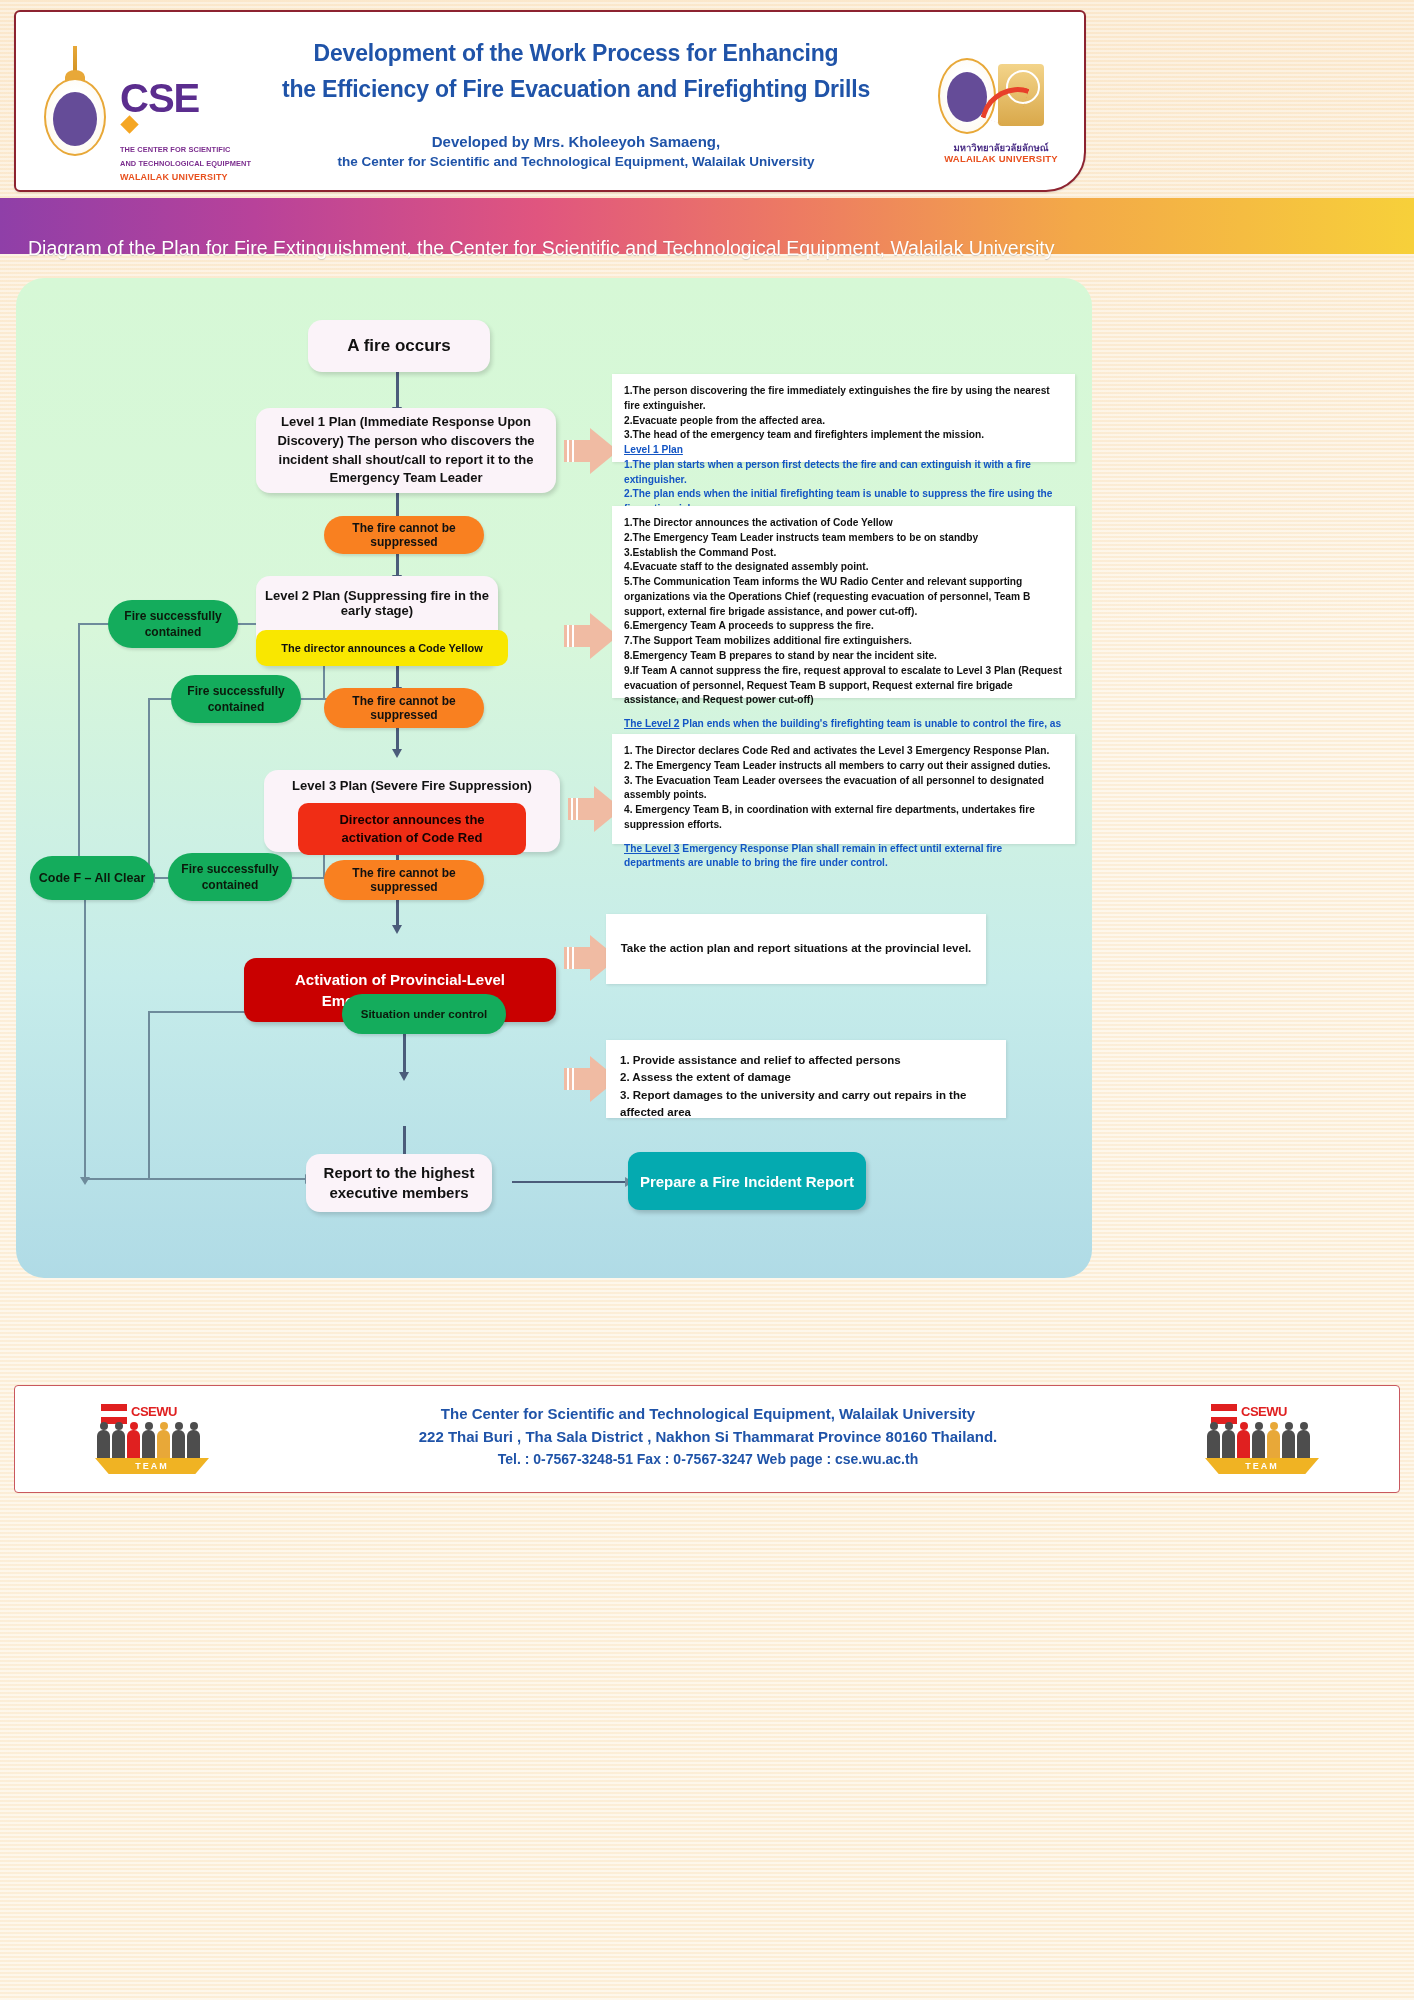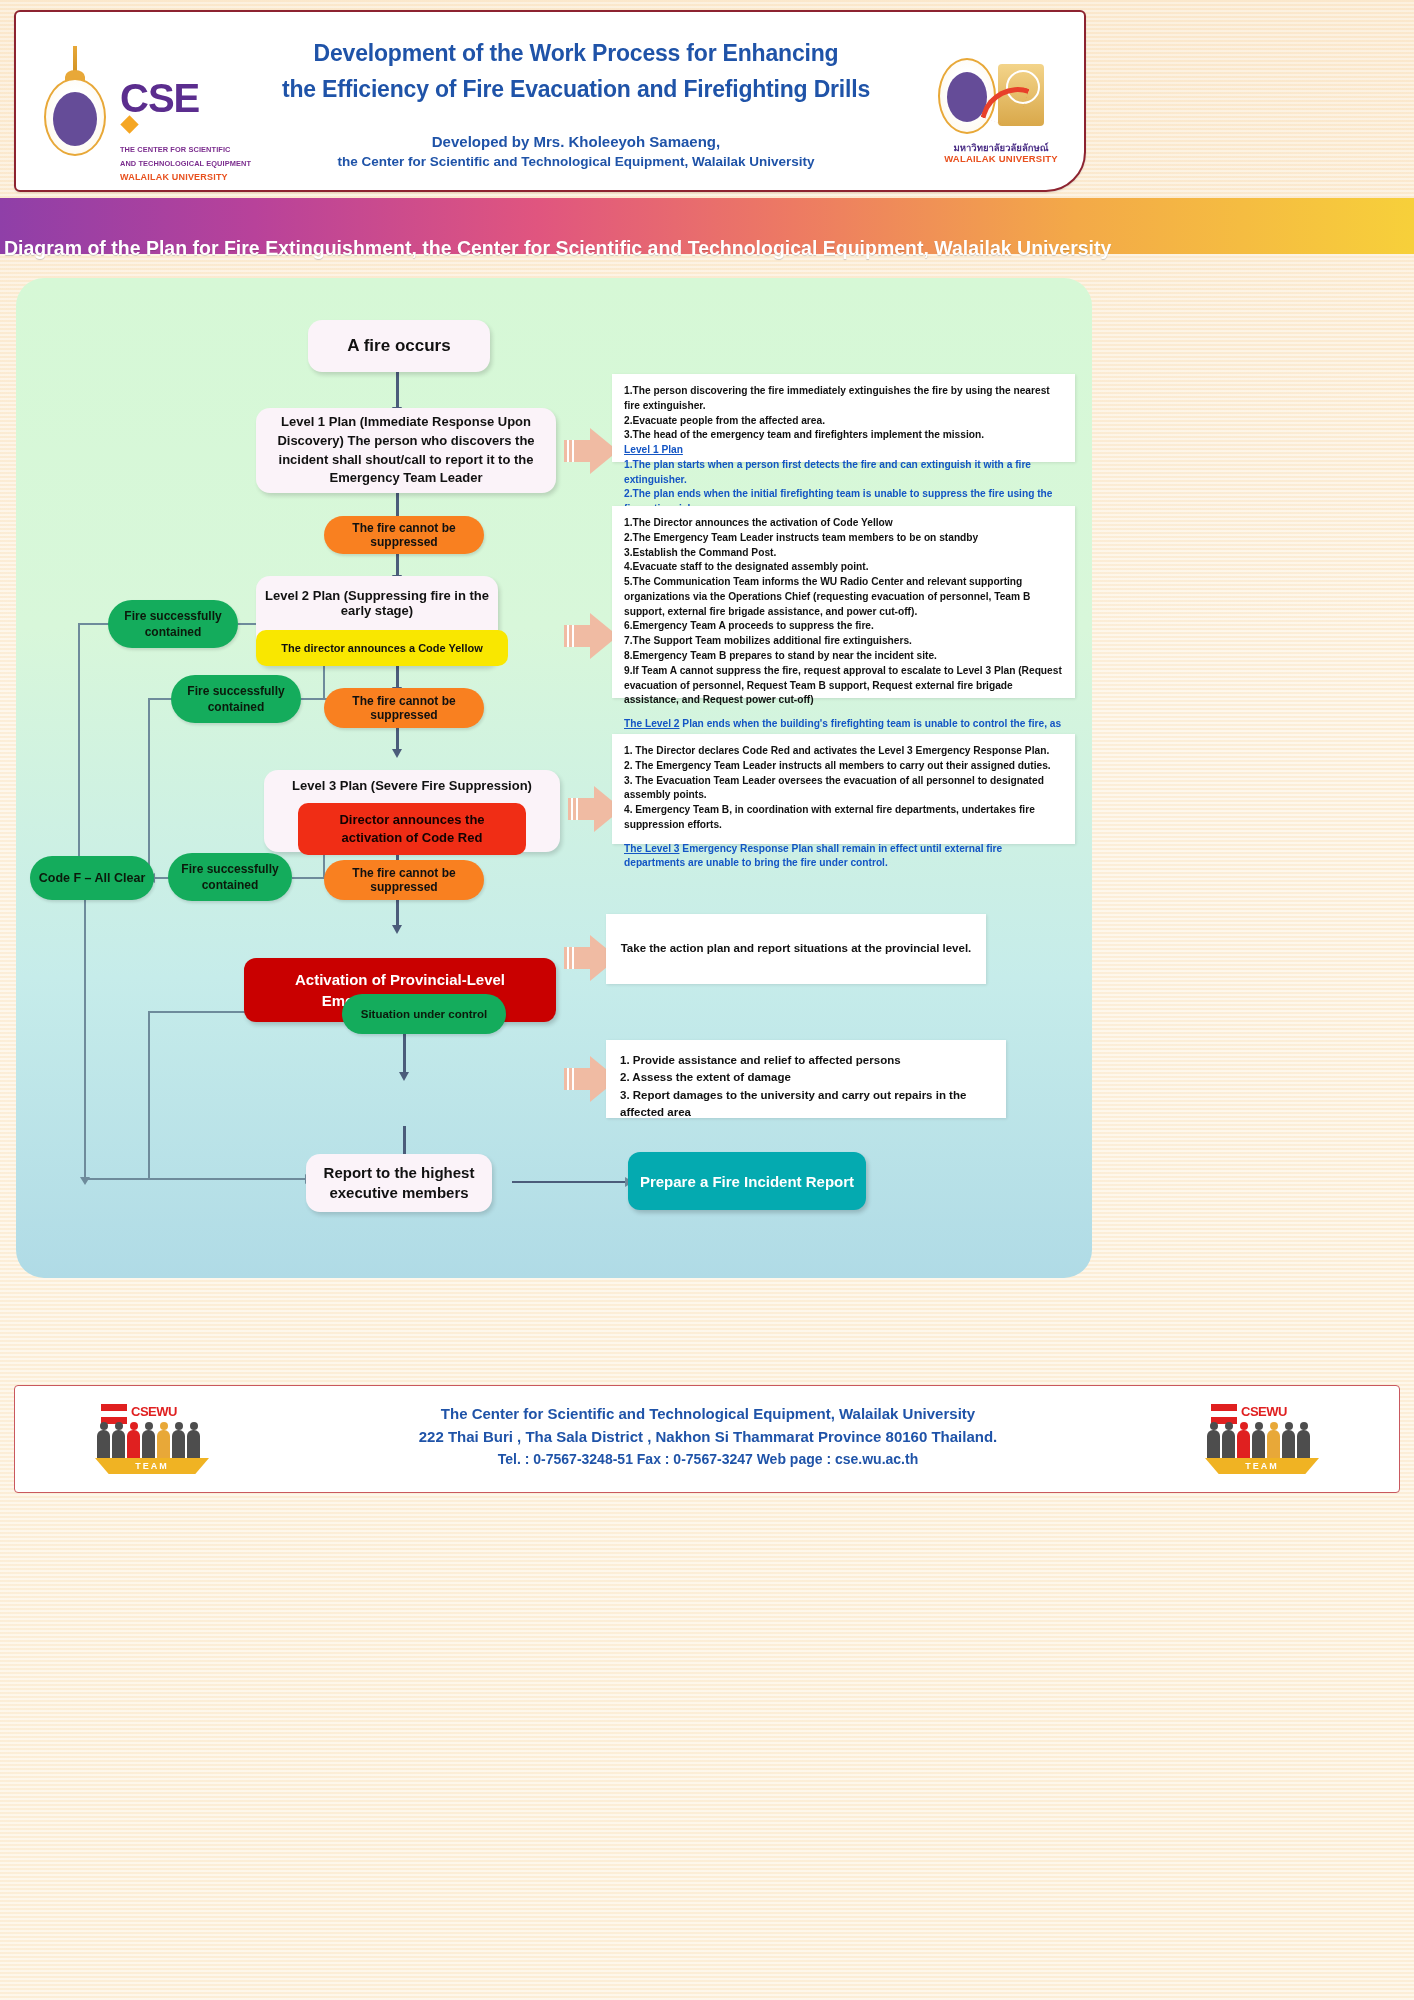--- a/index.html
+++ b/index.html
@@ -101,21 +101,21 @@
   .wu-thai { position:absolute; left:0; top:98px; width:130px; text-align:center; font-size:9.5px; color:#4a2d86; font-weight:bold; }
   .wu-eng { position:absolute; left:0; top:111px; width:130px; text-align:center; font-size:9.5px; color:#e8501e; font-weight:bold; letter-spacing:.2px;}
 
   
   .banner {
     position: absolute; left: 0; top: 198px; width: 1414px; height: 56px;
     background: linear-gradient(90deg, #8f3fa8 0%, #b8429a 18%, #e0557f 38%, #ed7a63 56%, #f3a948 76%, #f7d03a 100%);
     display: flex; align-items: center;
   }
   .banner-text {
-    color: #ffffff; font-size: 19.5px; font-weight: bold; padding-left: 4px;
+    color: #ffffff; font-size: 19.5px; font-weight: normal; padding-left: 28px;
     text-shadow: 0 1px 1px rgba(0,0,0,0.18);
     margin-top: 44px;
   }
 
   
   .diagram {
     position: absolute; left: 16px; top: 278px; width: 1076px; height: 1000px;
     border-radius: 28px;
     background: linear-gradient(180deg, #d6f8d6 0%, #d8f7da 35%, #c6ecea 70%, #b0dbe6 100%);
   }

